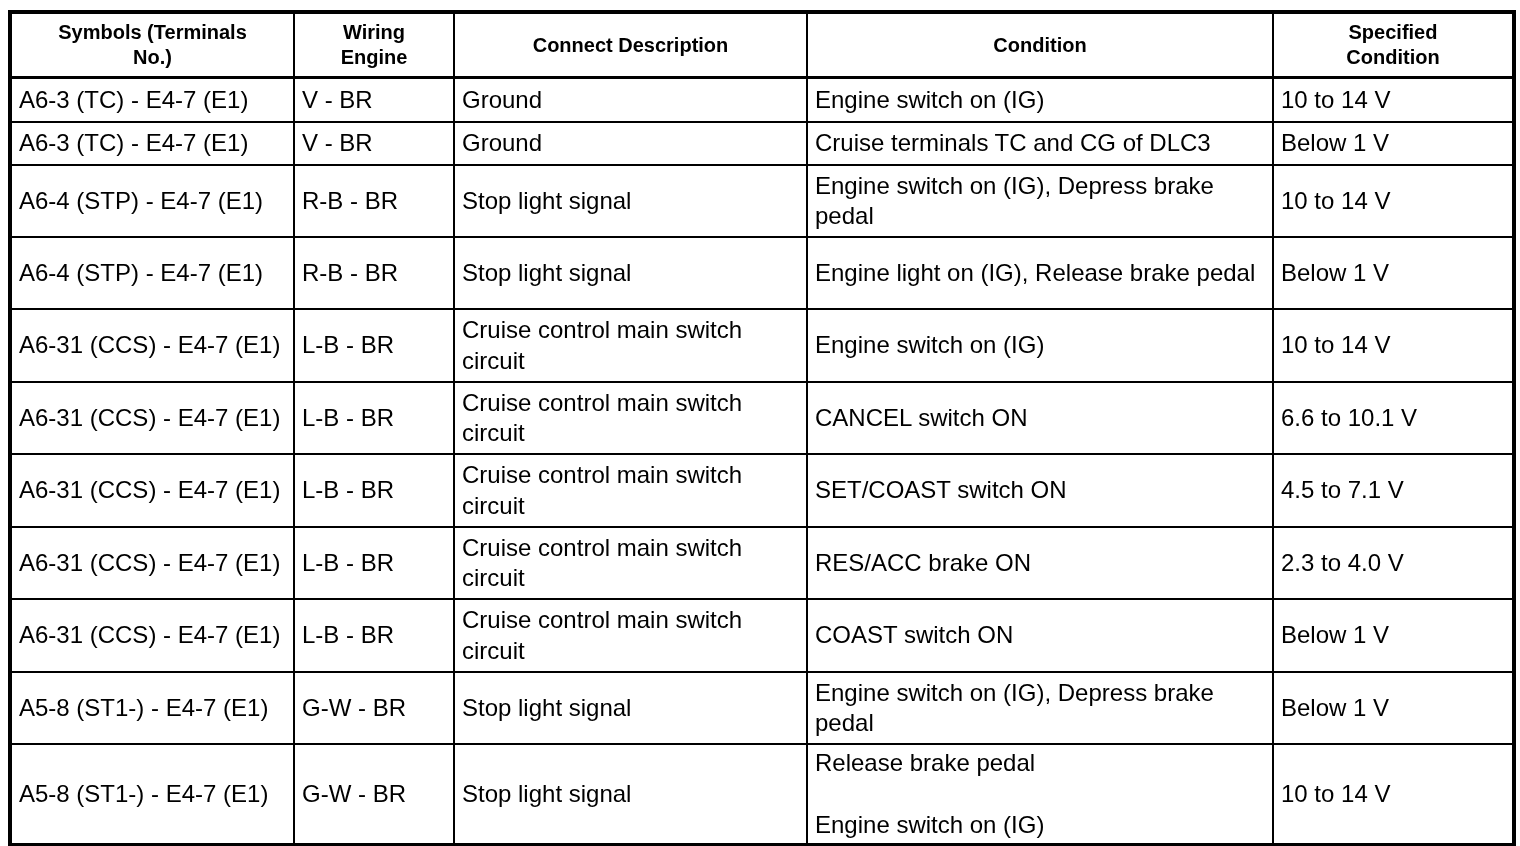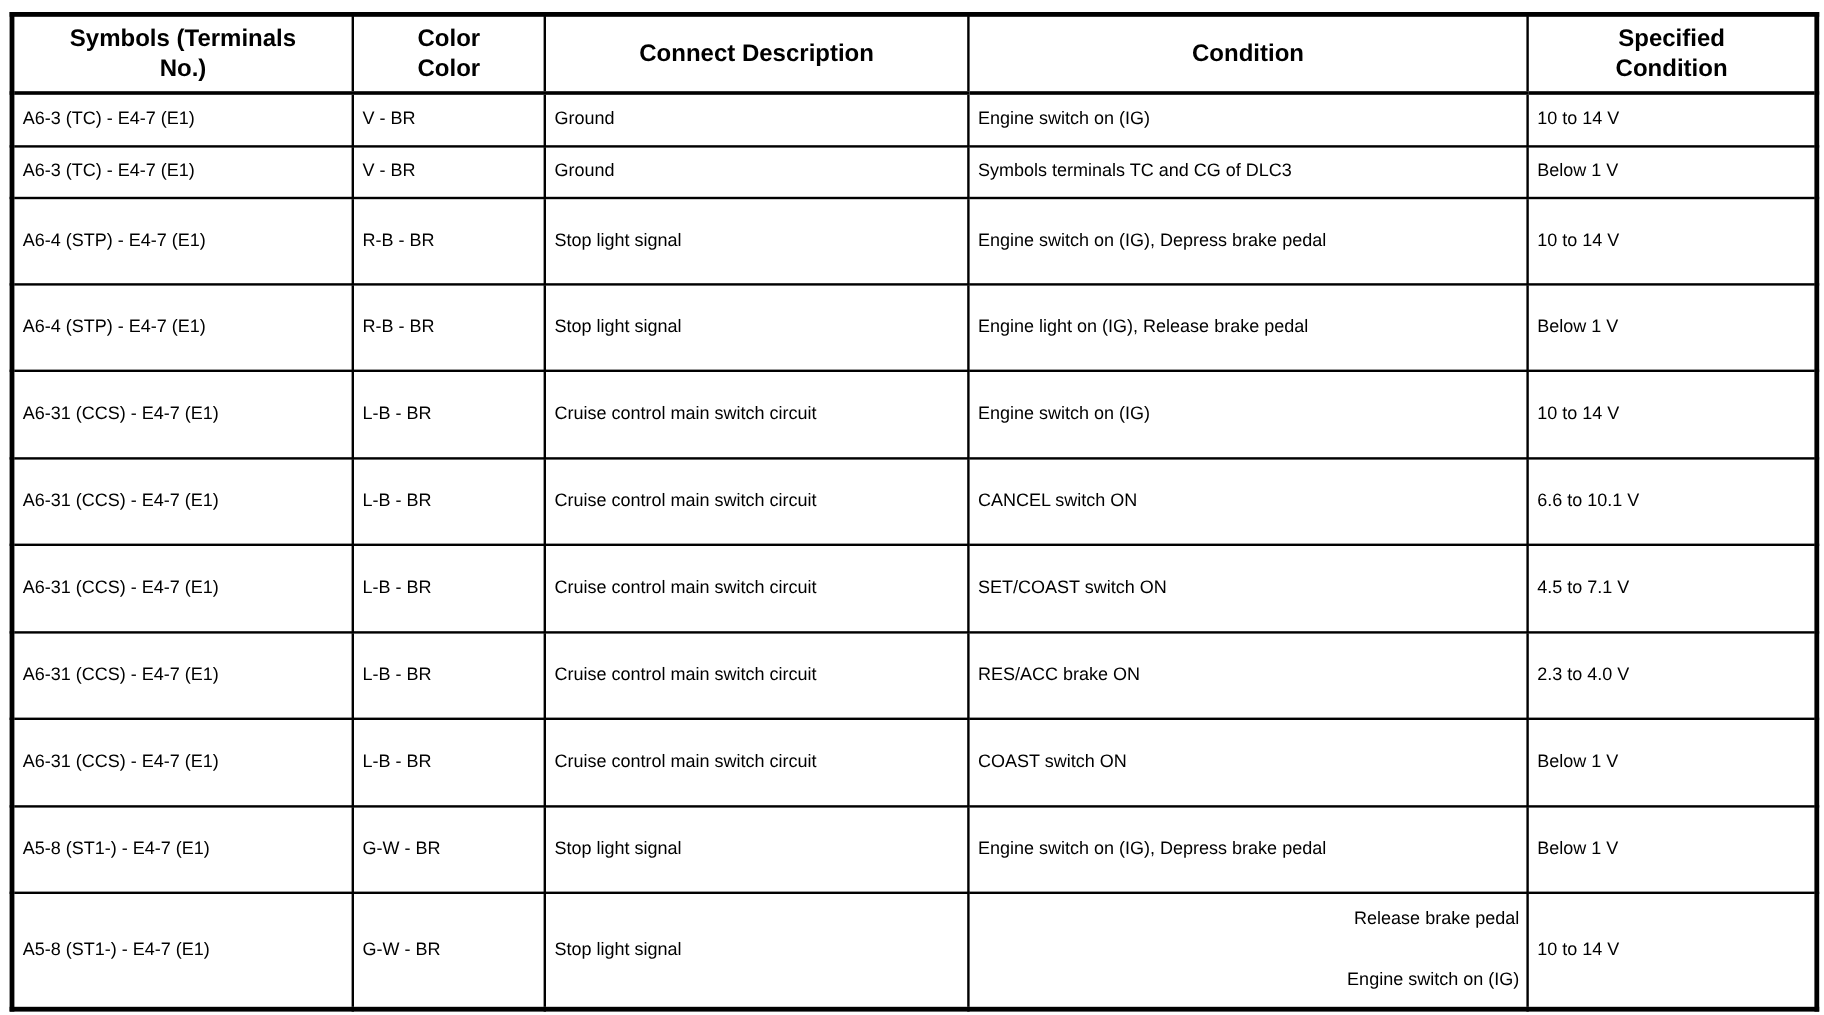--- a/index.html
+++ b/index.html
@@ -33,48 +33,48 @@
     line-height: 1.22;
     text-align: center;
     vertical-align: middle;
     padding: 2px 4px;
   }
   thead th .hw { margin: 0 auto; }
   th.col-symbols .hw   { max-width: 230px; }
   th.col-wiring .hw    { max-width: 90px;  }
   th.col-specified .hw { max-width: 130px; }
   tbody td {
-    font-size: 15px;
+    font-size: 24px;
     line-height: 1.26;
     text-align: left;
     vertical-align: middle;
     padding: 3px 6px 3px 7px;
   }
-  td .para { display: block; text-align: right; }
+  td .para { display: block; }
   td .para + .para { margin-top: 32px; }
 </style>
 </head>
 <body>
 
 <div class="page">
   <table class="spec-table">
     <colgroup>
       <col style="width:284px">
       <col style="width:160px">
       <col style="width:353px">
       <col style="width:466px">
       <col style="width:241px">
     </colgroup>
     <thead>
       <tr style="height: 65px;">
           <th class="col-symbols">
             <div class="hw">Symbols (Terminals No.)</div>
           </th>
           <th class="col-wiring">
-            <div class="hw">Color Color</div>
+            <div class="hw">Wiring Engine</div>
           </th>
           <th class="col-terminal">
             <div class="hw">Connect Description</div>
           </th>
           <th class="col-condition">
             <div class="hw">Condition</div>
           </th>
           <th class="col-specified">
             <div class="hw">Specified Condition</div>
           </th>
@@ -85,21 +85,21 @@
           <td><span>A6-3 (TC) - E4-7 (E1)</span></td>
           <td><span>V - BR</span></td>
           <td><span>Ground</span></td>
           <td><span>Engine switch on (IG)</span></td>
           <td><span>10 to 14 V</span></td>
         </tr>
         <tr style="height: 43px;">
           <td><span>A6-3 (TC) - E4-7 (E1)</span></td>
           <td><span>V - BR</span></td>
           <td><span>Ground</span></td>
-          <td><span>Symbols terminals TC and CG of DLC3</span></td>
+          <td><span>Cruise terminals TC and CG of DLC3</span></td>
           <td><span>Below 1 V</span></td>
         </tr>
         <tr style="height: 72px;">
           <td><span>A6-4 (STP) - E4-7 (E1)</span></td>
           <td><span>R-B - BR</span></td>
           <td><span>Stop light signal</span></td>
           <td><span>Engine switch on (IG), Depress brake pedal</span></td>
           <td><span>10 to 14 V</span></td>
         </tr>
         <tr style="height: 72px;">

